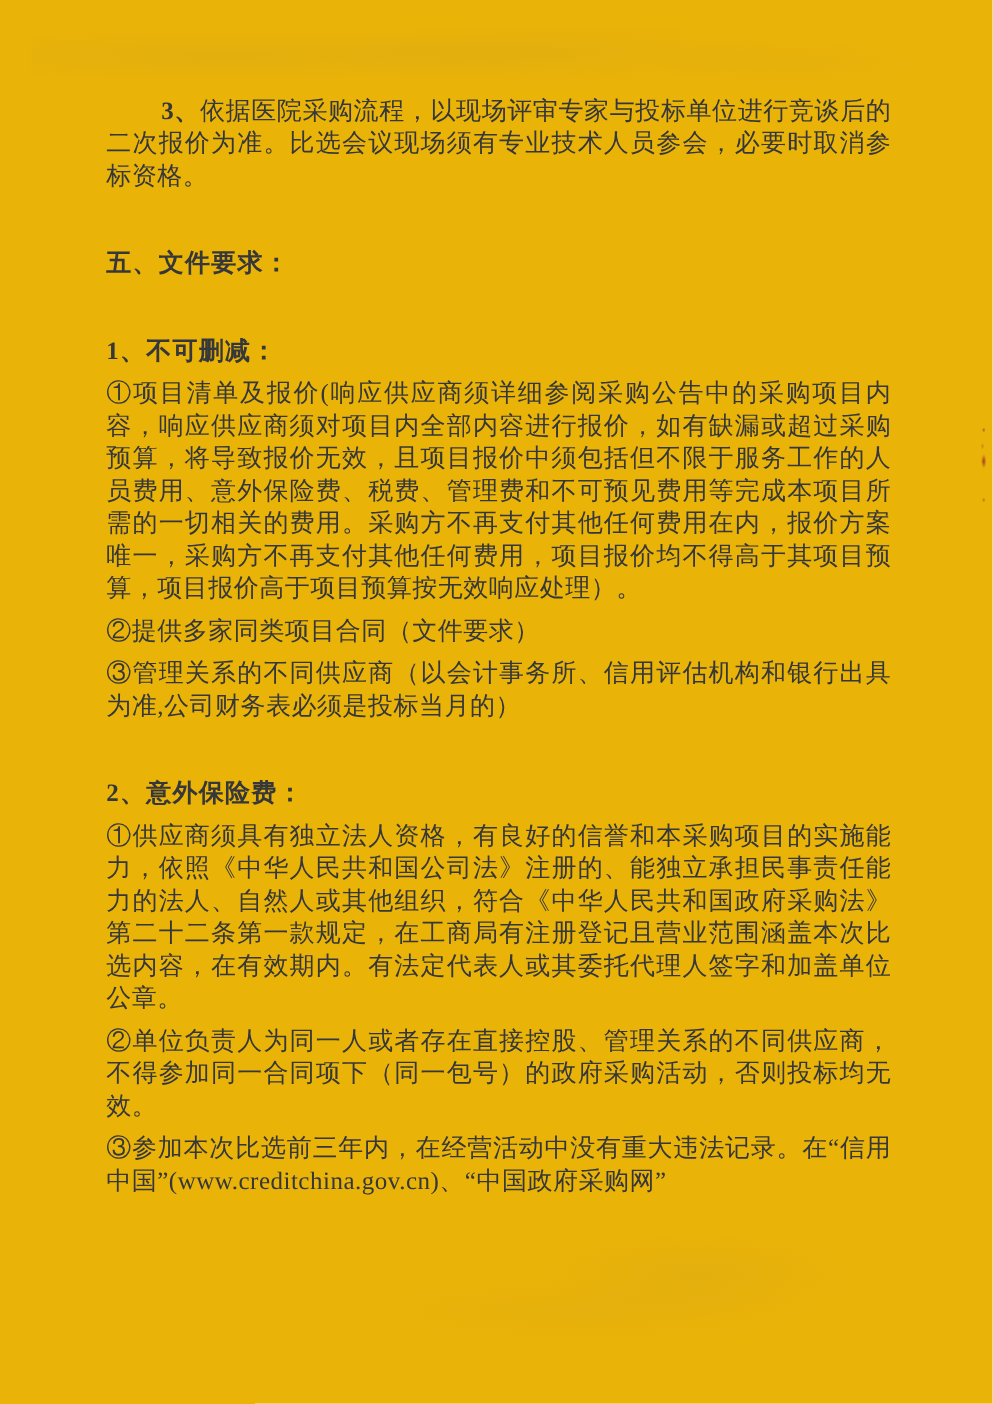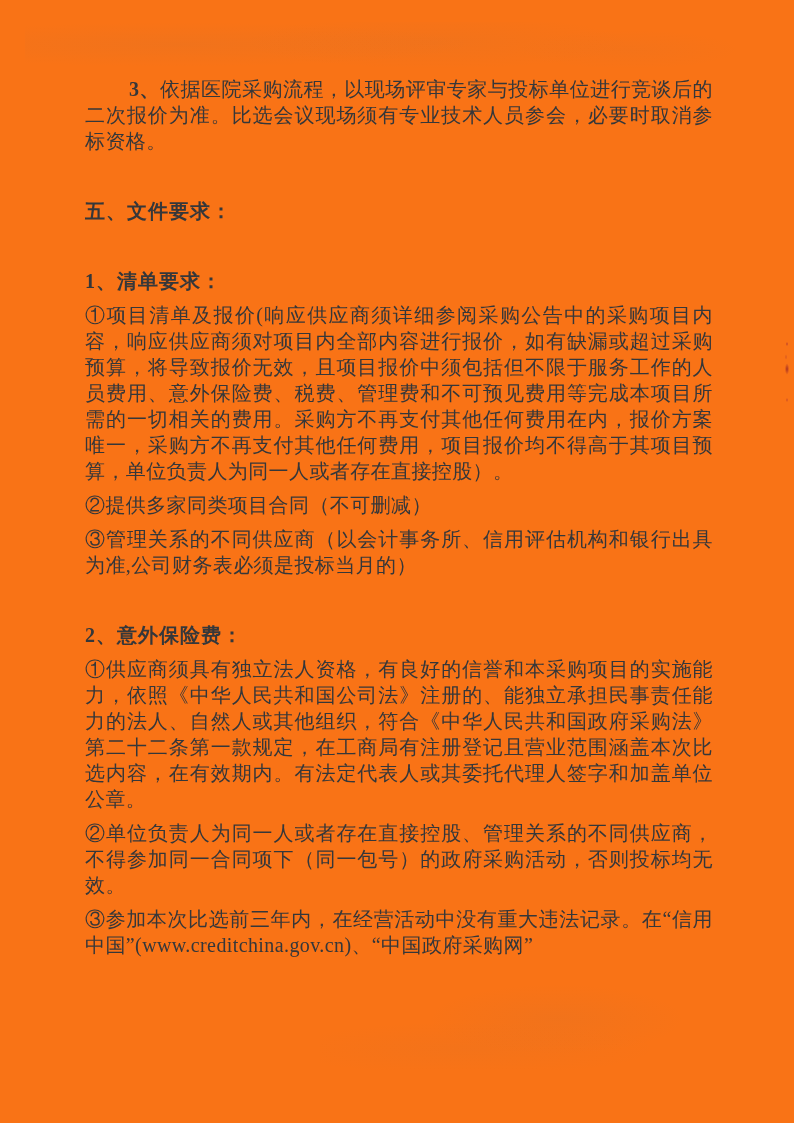--- a/index.html
+++ b/index.html
@@ -4,21 +4,21 @@
 <style>
   html, body {
     margin: 0;
     padding: 0;
     background: #fbfbf9;
   }
   .page {
     position: relative;
     width: 794px;
     height: 1123px;
-    background: #f97316;
+    background: #eab308;
     overflow: hidden;
     font-family: "Liberation Serif", "DejaVu Serif", serif;
     color: #35373a;
   }
   
   .smudge-top {
     position: absolute;
     left: 25px; top: 22px;
     width: 710px; height: 50px;
     background:
@@ -74,25 +74,25 @@
   <div class="smudge-top"></div>
 
   <div class="content">
 
     <p class="para indent"><span class="num">3、</span><span>依据医院采购流程，以现场评审专家与投标单位进行竞谈后的二次报价为准。比选会议现场须有专业技术人员参会，必要时取消参标资格。</span></p>
 
 
 
     <p class="para heading"><span class="num">五、</span><span>文件要求：</span></p>
 
-    <p class="para heading"><span class="num">1、</span><span>清单要求：</span></p>
+    <p class="para heading"><span class="num">1、</span><span>不可删减：</span></p>
 
-    <p class="para"><span class="num">①</span><span>项目清单及报价(响应供应商须详细参阅采购公告中的采购项目内容，响应供应商须对项目内全部内容进行报价，如有缺漏或超过采购预算，将导致报价无效，且项目报价中须包括但不限于服务工作的人员费用、意外保险费、税费、管理费和不可预见费用等完成本项目所需的一切相关的费用。采购方不再支付其他任何费用在内，报价方案唯一，采购方不再支付其他任何费用，项目报价均不得高于其项目预算，单位负责人为同一人或者存在直接控股）。</span></p>
+    <p class="para"><span class="num">①</span><span>项目清单及报价(响应供应商须详细参阅采购公告中的采购项目内容，响应供应商须对项目内全部内容进行报价，如有缺漏或超过采购预算，将导致报价无效，且项目报价中须包括但不限于服务工作的人员费用、意外保险费、税费、管理费和不可预见费用等完成本项目所需的一切相关的费用。采购方不再支付其他任何费用在内，报价方案唯一，采购方不再支付其他任何费用，项目报价均不得高于其项目预算，项目报价高于项目预算按无效响应处理）。</span></p>
 
-    <p class="para"><span class="num">②</span><span>提供多家同类项目合同（不可删减）</span></p>
+    <p class="para"><span class="num">②</span><span>提供多家同类项目合同（文件要求）</span></p>
 
     <p class="para"><span class="num">③</span><span>管理关系的不同供应商（以会计事务所、信用评估机构和银行出具为准,公司财务表必须是投标当月的）</span></p>
 
     <p class="para heading"><span class="num">2、</span><span>意外保险费：</span></p>
 
     <p class="para"><span class="num">①</span><span>供应商须具有独立法人资格，有良好的信誉和本采购项目的实施能力，依照《中华人民共和国公司法》注册的、能独立承担民事责任能力的法人、自然人或其他组织，符合《中华人民共和国政府采购法》第二十二条第一款规定，在工商局有注册登记且营业范围涵盖本次比选内容，在有效期内。有法定代表人或其委托代理人签字和加盖单位公章。</span></p>
 
     <p class="para"><span class="num">②</span><span>单位负责人为同一人或者存在直接控股、管理关系的不同供应商，不得参加同一合同项下（同一包号）的政府采购活动，否则投标均无效。</span></p>
 
     <p class="para"><span class="num">③</span><span>参加本次比选前三年内，在经营活动中没有重大违法记录。在“信用中国”(www.creditchina.gov.cn)、“中国政府采购网”</span></p>

